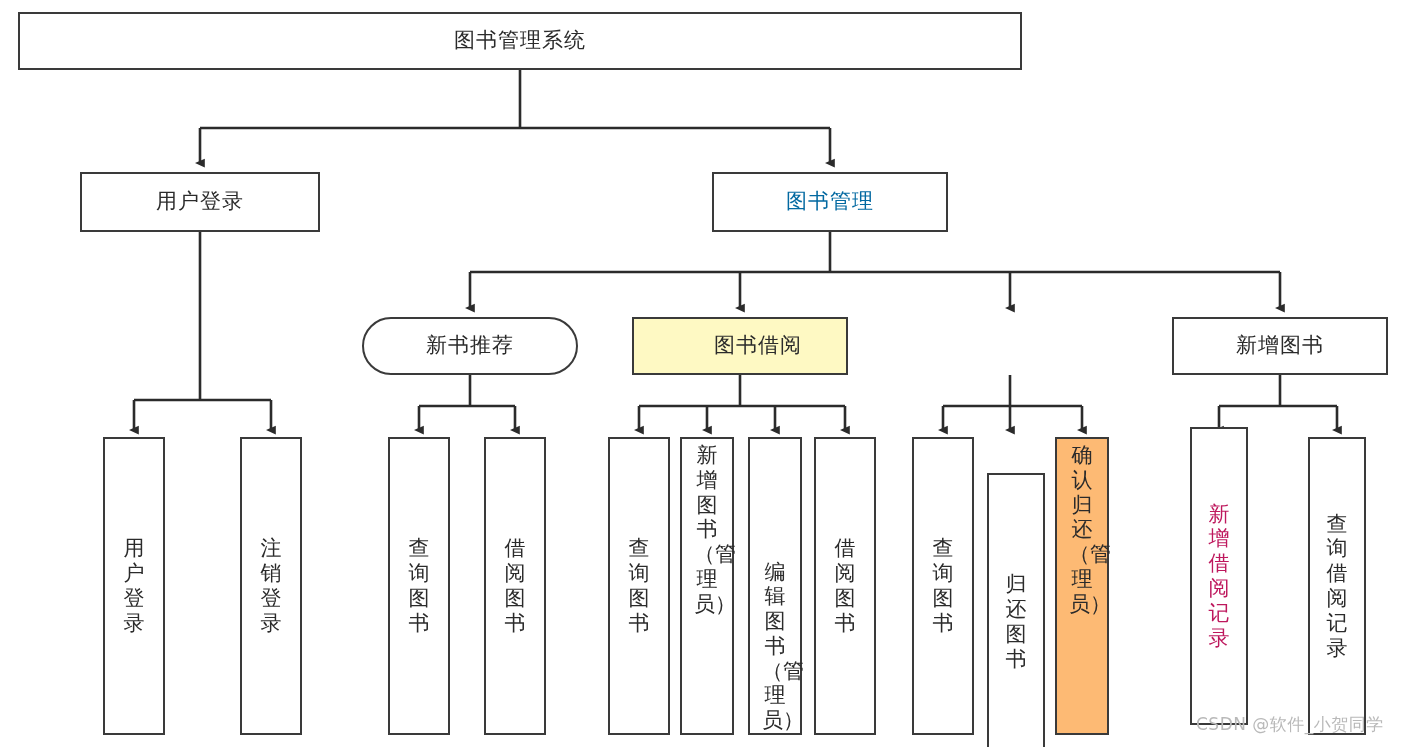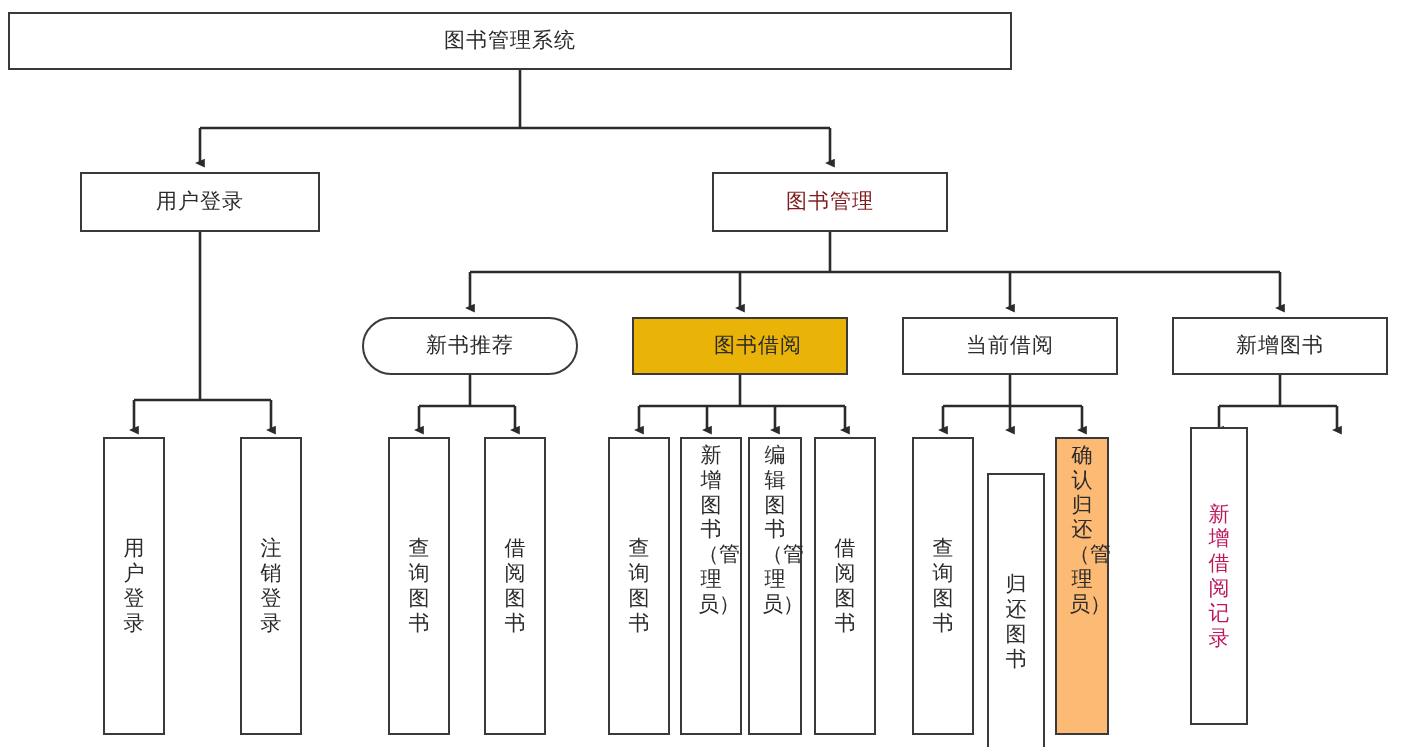--- a/index.html
+++ b/index.html
@@ -119,75 +119,76 @@
       <path d="M1010,406 L1010,430" marker-end="url(#arrow)"></path>
       <path d="M1082,406 L1082,430" marker-end="url(#arrow)"></path>
 
       <path d="M1280,375 L1280,406"></path>
       <path d="M1219,406 L1337,406"></path>
       <path d="M1219,406 L1219,430" marker-end="url(#arrow)"></path>
       <path d="M1337,406 L1337,430" marker-end="url(#arrow)"></path>
     </g>
   </svg>
 
-  <div class="node horiz" style="left: 8px; top: 12px; width: 1004px; height: 58px; border-color: rgb(58, 58, 58); background: rgb(255, 255, 255); color: rgb(43, 43, 43);">
+  <div class="node horiz" style="left: 18px; top: 12px; width: 1004px; height: 58px; border-color: rgb(58, 58, 58); background: rgb(255, 255, 255); color: rgb(43, 43, 43);">
     <span class="label">图书管理系统</span>
   </div>
 
   <div class="node horiz" style="left: 80px; top: 172px; width: 240px; height: 60px; border-color: rgb(58, 58, 58); background: rgb(255, 255, 255); color: rgb(43, 43, 43);">
     <span class="label">用户登录</span>
   </div>
-  <div class="node horiz" style="left: 712px; top: 172px; width: 236px; height: 60px; border-color: rgb(58, 58, 58); background: rgb(255, 255, 255); color: #7f1d1d;">
+  <div class="node horiz" style="left: 712px; top: 172px; width: 236px; height: 60px; border-color: rgb(58, 58, 58); background: rgb(255, 255, 255); color: #0369a1;">
     <span class="label">图书管理</span>
   </div>
 
   <div class="node horiz" style="left: 362px; top: 317px; width: 216px; height: 58px; border-color: rgb(58, 58, 58); background: rgb(255, 255, 255); color: rgb(43, 43, 43); border-radius: 29px;">
     <span class="label">新书推荐</span>
   </div>
-  <div class="node horiz" style="left: 632px; top: 317px; width: 216px; height: 58px; border-color: rgb(58, 58, 58); background: #eab308; color: rgb(43, 43, 43); padding-left: 36px;">
+  <div class="node horiz" style="left: 632px; top: 317px; width: 216px; height: 58px; border-color: rgb(58, 58, 58); background: #fef9c3; color: rgb(43, 43, 43); padding-left: 36px;">
     <span class="label">图书借阅</span>
-  </div>
-  <div class="node horiz" style="left: 902px; top: 317px; width: 216px; height: 58px; border-color: rgb(58, 58, 58); background: rgb(255, 255, 255); color: rgb(43, 43, 43);">
-    <span class="label">当前借阅</span>
   </div>
   <div class="node horiz" style="left: 1172px; top: 317px; width: 216px; height: 58px; border-color: rgb(58, 58, 58); background: rgb(255, 255, 255); color: rgb(43, 43, 43);">
     <span class="label">新增图书</span>
   </div>
 
   <div class="node vert mid" style="left: 103px; top: 437px; width: 62px; height: 298px; border-color: rgb(58, 58, 58); background: rgb(255, 255, 255); color: rgb(43, 43, 43);">
     <span class="label">用户登录</span>
   </div>
   <div class="node vert mid" style="left: 240px; top: 437px; width: 62px; height: 298px; border-color: rgb(58, 58, 58); background: rgb(255, 255, 255); color: rgb(43, 43, 43);">
     <span class="label">注销登录</span>
   </div>
   <div class="node vert mid" style="left: 388px; top: 437px; width: 62px; height: 298px; border-color: rgb(58, 58, 58); background: rgb(255, 255, 255); color: rgb(43, 43, 43);">
     <span class="label">查询图书</span>
   </div>
   <div class="node vert mid" style="left: 484px; top: 437px; width: 62px; height: 298px; border-color: rgb(58, 58, 58); background: rgb(255, 255, 255); color: rgb(43, 43, 43);">
     <span class="label">借阅图书</span>
   </div>
   <div class="node vert mid" style="left: 608px; top: 437px; width: 62px; height: 298px; border-color: rgb(58, 58, 58); background: rgb(255, 255, 255); color: rgb(43, 43, 43);">
     <span class="label">查询图书</span>
   </div>
-  <div class="node vert pad-top" style="left: 680px; top: 437px; width: 62px; height: 298px; border-color: rgb(58, 58, 58); background: rgb(255, 255, 255); color: rgb(43, 43, 43);">
+  <div class="node vert pad-top" style="left: 680px; top: 437px; width: 54px; height: 298px; border-color: rgb(58, 58, 58); background: rgb(255, 255, 255); color: rgb(43, 43, 43);">
     <span class="label">新增图书（管理员）</span>
   </div>
-  <div class="node vert pad-top" style="left: 748px; top: 437px; width: 54px; height: 298px; border-color: rgb(58, 58, 58); background: rgb(255, 255, 255); color: rgb(43, 43, 43);">
+  <div class="node vert pad-top" style="left: 748px; top: 437px; width: 54px; height: 298px; border-color: rgb(58, 58, 58); background: rgb(255, 255, 255); color: rgb(43, 43, 43); align-items: flex-end;">
     <span class="label">编辑图书（管理员）</span>
   </div>
   <div class="node vert mid" style="left: 814px; top: 437px; width: 62px; height: 298px; border-color: rgb(58, 58, 58); background: rgb(255, 255, 255); color: rgb(43, 43, 43);">
     <span class="label">借阅图书</span>
   </div>
   <div class="node vert mid" style="left: 912px; top: 437px; width: 62px; height: 298px; border-color: rgb(58, 58, 58); background: rgb(255, 255, 255); color: rgb(43, 43, 43);">
     <span class="label">查询图书</span>
   </div>
   <div class="node vert mid" style="left: 987px; top: 437px; width: 58px; height: 298px; border-color: rgb(58, 58, 58); background: rgb(255, 255, 255); color: rgb(43, 43, 43); margin-top: 36px;">
     <span class="label">归还图书</span>
   </div>
   <div class="node vert pad-top" style="left: 1055px; top: 437px; width: 54px; height: 298px; border-color: rgb(58, 58, 58); background: #fdba74; color: rgb(43, 43, 43);">
     <span class="label">确认归还（管理员）</span>
   </div>
   <div class="node vert mid" style="left: 1190px; top: 427px; width: 58px; height: 298px; border-color: rgb(58, 58, 58); background: rgb(255, 255, 255); color: #be185d;">
     <span class="label">新增借阅记录</span>
   </div>
+  <div class="node vert mid" style="left: 1308px; top: 437px; width: 58px; height: 298px; border-color: rgb(58, 58, 58); background: rgb(255, 255, 255); color: rgb(43, 43, 43);">
+    <span class="label">查询借阅记录</span>
+  </div>
 
+  <div id="watermark" style="left: 1196px; top: 713px; color: rgb(185, 185, 185);">CSDN @软件_小贺同学</div>
 
 </div>
 
 </body></html>

